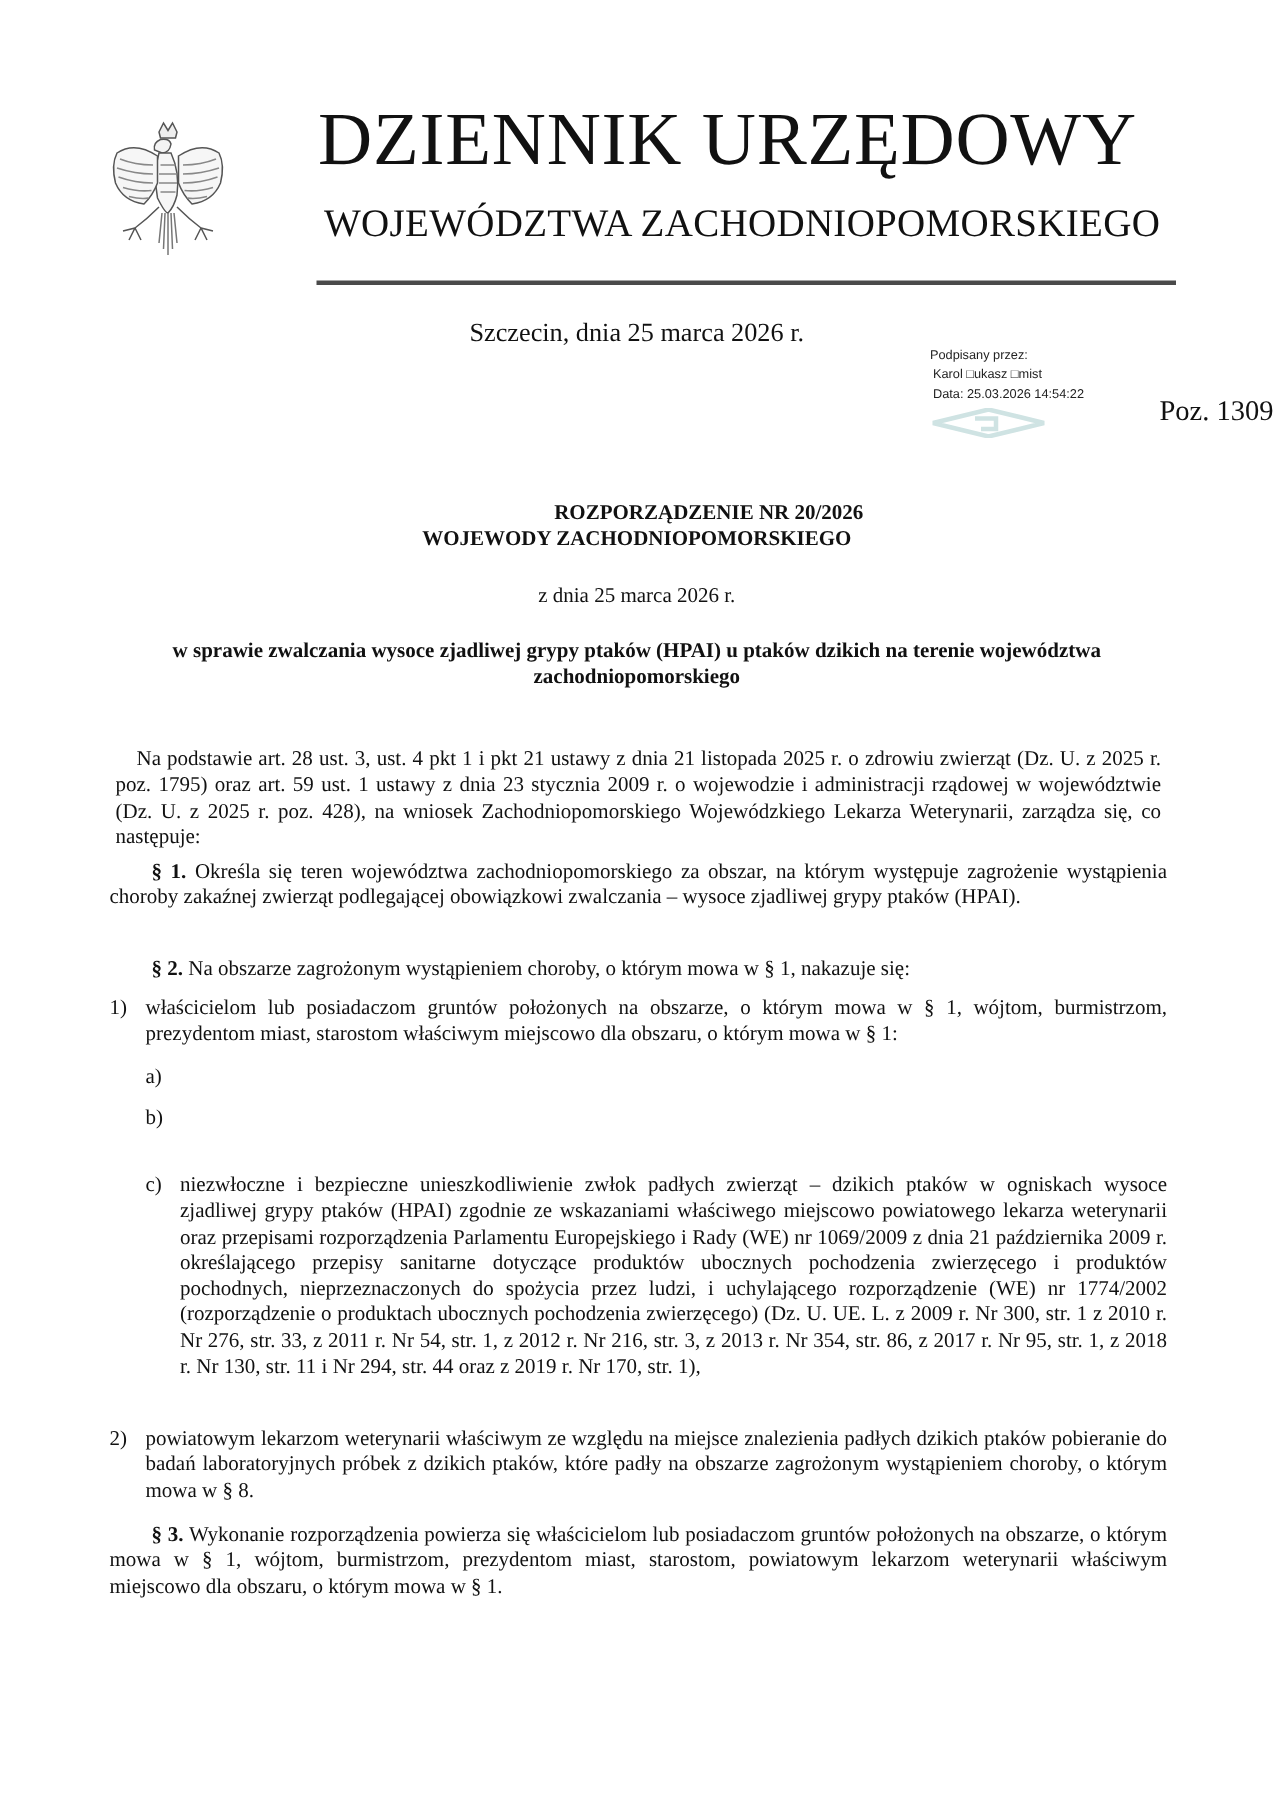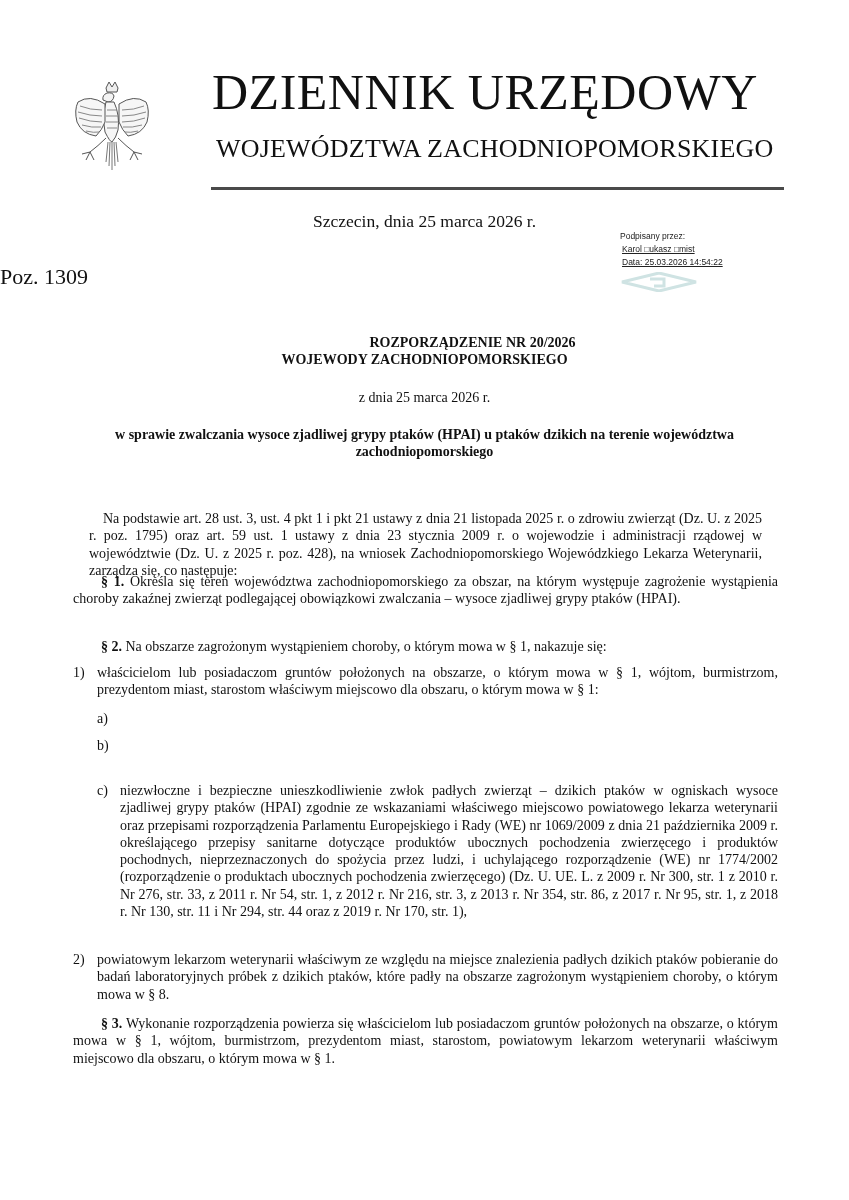--- a/index.html
+++ b/index.html
@@ -5,28 +5,28 @@
   html, body { margin:0; padding:0; background:#fff; }
   body { width:849px; height:1200px; position:relative; overflow:hidden;
          font-family:"Liberation Serif", serif; color:#111; }
   .abs { position:absolute; }
   .emblem { left:72px; top:80px; width:78px; width:80px; height:100px; }
   .title { left:212px; top:64px; font-size:50px; line-height:56px; letter-spacing:0.5px; white-space:nowrap; }
   .subtitle { left:216px; top:134px; font-size:26px; line-height:30px; white-space:nowrap; letter-spacing:0.2px; }
   .rule { left:211px; top:187px; width:573px; height:3px; background:#4a4a4a; }
   .place { left:0; width:849px; top:211px; text-align:center; font-size:17.5px; padding-left:0; }
   .place span { display:inline-block; margin-left:0; }
-  .poz { left:0; width:849px; top:264px; text-align:left; font-size:22px; }
+  .poz { left:0; width:849px; top:264px; text-align:right; font-size:19px; }
   .sig { left:620px; top:230px; font-family:"Liberation Sans", sans-serif; font-size:8.5px; line-height:13px; color:#222; }
-  .sig div:nth-child(n+2) { padding-left:2px;text-decoration:underline; }
+  .sig div:nth-child(n+2) { padding-left:2px; }
   .sig-logo { left:620px; top:272px; width:78px; height:20px; }
   .center-bold { left:0; width:849px; text-align:center; font-weight:bold; font-size:14px; line-height:17px; }
   .center { left:0; width:849px; text-align:center; font-size:14px; line-height:17px; }
   .body-block { left:73px; width:705px; font-size:14px; line-height:17.3px; text-align:justify; }
-  .para { text-indent:14px; margin:16px; }
+  .para { text-indent:14px; margin:4px; }
   .sect { text-indent:28px; margin:0; }
   .li { position:relative; padding-left:24px; margin:0; }
   .li .num { position:absolute; left:0; top:0; }
   .sub { position:relative; padding-left:47px; margin:0; }
   .sub .num { position:absolute; left:24px; top:0; }
   b { font-weight:bold; }
 </style>
 </head>
 <body>
 

